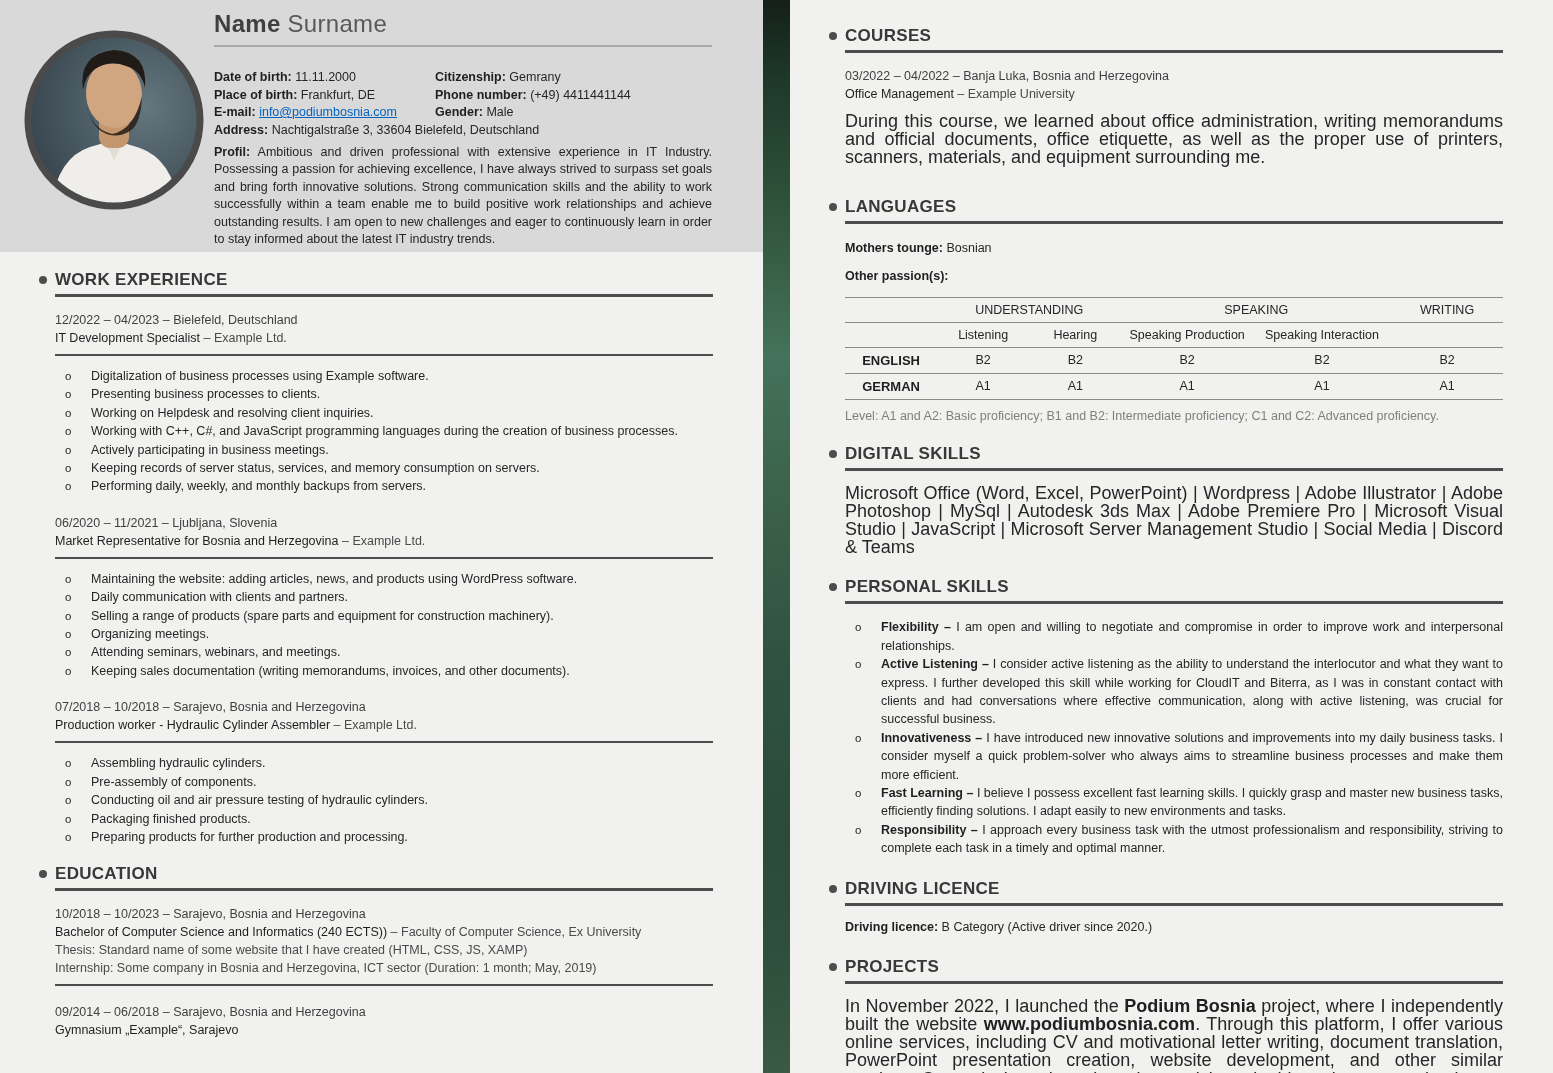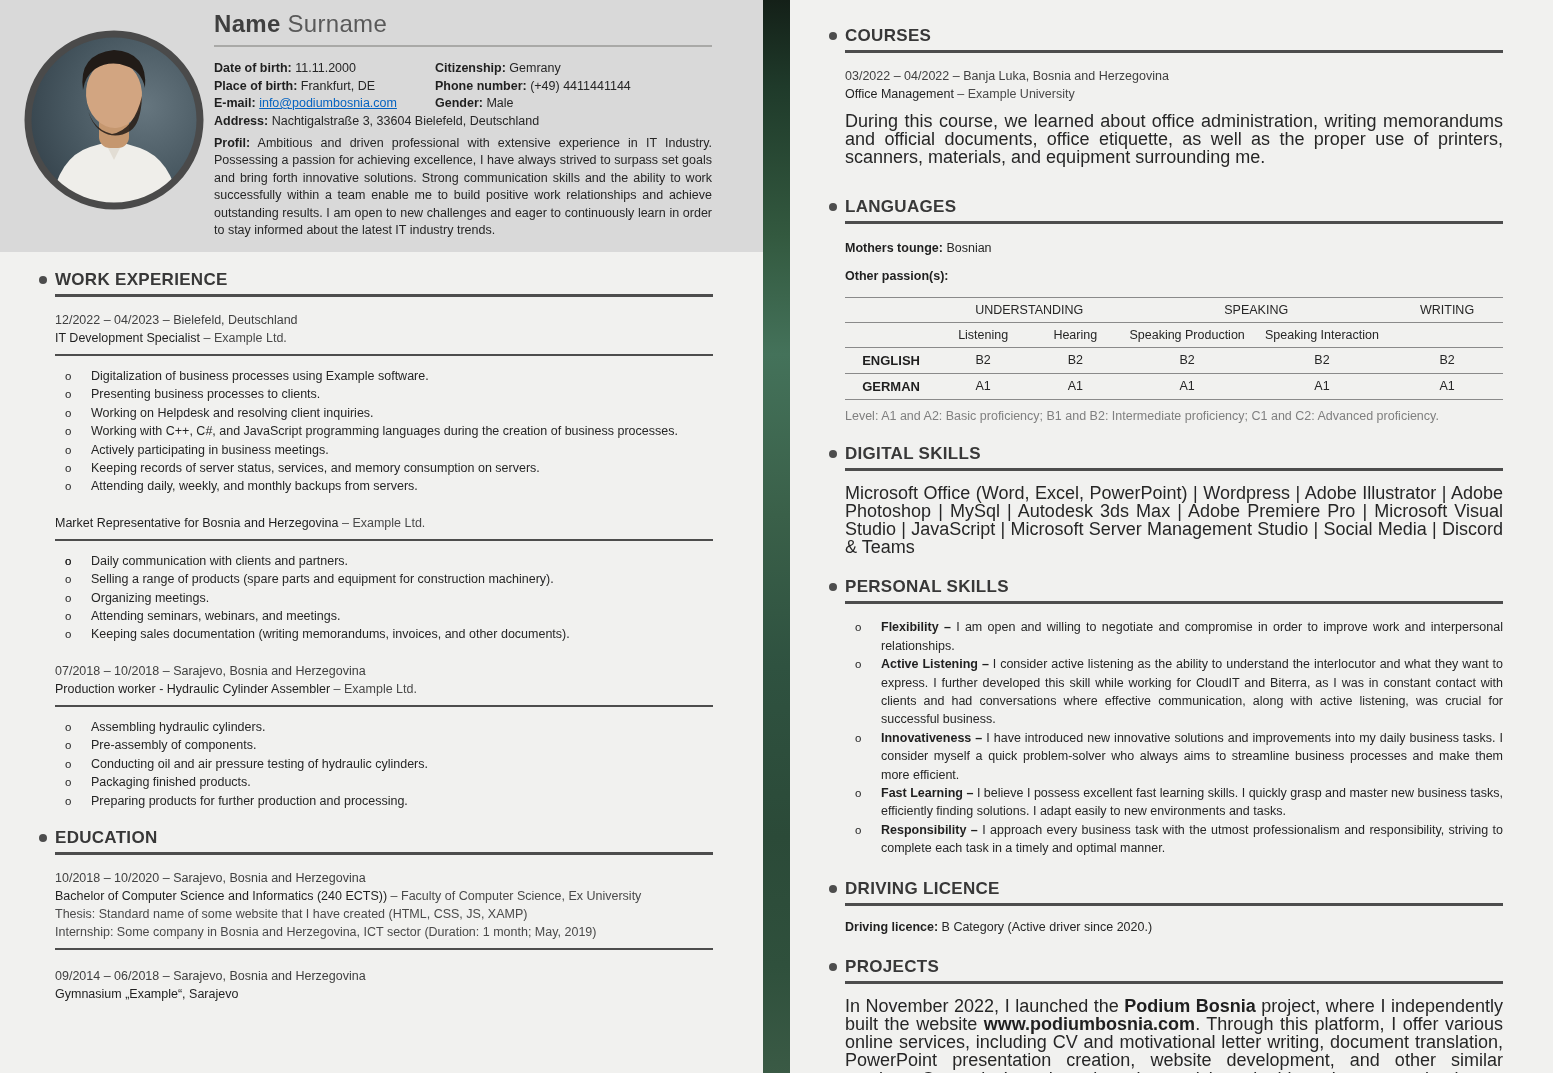--- a/index.html
+++ b/index.html
@@ -20,21 +20,21 @@
   }
   #page-right{left:790px;width:763px;}
 
   
   .header-box{height:252px;background:#d9d9d9;position:relative;}
   .photo-wrap{position:absolute;left:22px;top:28px;width:184px;height:184px;}
   .header-content{position:absolute;left:214px;top:10px;width:498px;}
   .name-line{font-size:24px;color:#595959;letter-spacing:.3px;}
   .name-bold{font-weight:bold;color:#3f3f3f;}
   .name-rule{height:2px;background:#a9a9a7;margin-top:7px;}
-  .info-grid{display:grid;grid-template-columns:221px 1fr;margin-top:13px;
+  .info-grid{display:grid;grid-template-columns:221px 1fr;margin-top:22px;
     font-size:12.5px;line-height:17.5px;}
   .info-cell{white-space:nowrap;}
   .addr{grid-column:1 / span 2;}
   .lbl{font-weight:bold;color:#1f1f1f;}
   .email-link{color:#0563c1;text-decoration:underline;cursor:pointer;}
   .profile{margin-top:5px;font-size:12.5px;line-height:17.4px;text-align:justify;}
 
   
   .content{padding:0 50px 0 55px;}
   .sec{margin-top:18px;}
@@ -124,29 +124,30 @@
         <div class="e-date">12/2022 – 04/2023 – Bielefeld, Deutschland</div>
         <div class="e-title"><span class="e-role">IT Development Specialist</span><span> – Example Ltd.</span></div>
         <div class="entry-rule"></div>
         <ul class="bullets">
           <li><span class="o">o</span><span>Digitalization of business processes using Example software.</span></li>
           <li><span class="o">o</span><span>Presenting business processes to clients.</span></li>
           <li><span class="o">o</span><span>Working on Helpdesk and resolving client inquiries.</span></li>
           <li><span class="o">o</span><span>Working with C++, C#, and JavaScript programming languages during the creation of business processes.</span></li>
           <li><span class="o">o</span><span>Actively participating in business meetings.</span></li>
           <li><span class="o">o</span><span>Keeping records of server status, services, and memory consumption on servers.</span></li>
-          <li><span class="o">o</span><span>Attending daily, weekly, and monthly backups from servers.</span></li>
+          <li><span class="o">o</span><span>Performing daily, weekly, and monthly backups from servers.</span></li>
         </ul>
       </div>
 
       <div class="entry" style="margin-top:18px;">
+        <div class="e-date">06/2020 – 11/2021 – Ljubljana, Slovenia</div>
         <div class="e-title"><span class="e-role">Market Representative for Bosnia and Herzegovina</span><span>  – Example Ltd.</span></div>
         <div class="entry-rule"></div>
         <ul class="bullets">
-          <li><span class="o">o</span></li>
+          <li><span class="o">o</span><span>Maintaining the website: adding articles, news, and products using WordPress software.</span></li>
           <li><span class="o">o</span><span>Daily communication with clients and partners.</span></li>
           <li><span class="o">o</span><span>Selling a range of products (spare parts and equipment for construction machinery).</span></li>
           <li><span class="o">o</span><span>Organizing meetings.</span></li>
           <li><span class="o">o</span><span>Attending seminars, webinars, and meetings.</span></li>
           <li><span class="o">o</span><span>Keeping sales documentation (writing memorandums, invoices, and other documents).</span></li>
         </ul>
       </div>
 
       <div class="entry" style="margin-top:18px;">
         <div class="e-date">07/2018 – 10/2018 – Sarajevo, Bosnia and Herzegovina</div>
@@ -163,21 +164,21 @@
     </div>
 
     <div class="sec">
       <div class="sec-head">
         <span class="sec-dot"></span>
         <span>EDUCATION</span>
       </div>
       <div class="sec-rule"></div>
 
       <div class="entry">
-        <div class="e-date">10/2018 – 10/2020 – Sarajevo, Bosnia and Herzegovina</div>
+        <div class="e-date">10/2018 – 10/2023 – Sarajevo, Bosnia and Herzegovina</div>
         <div class="e-title"><span class="e-role">Bachelor of Computer Science and Informatics (240 ECTS))</span><span> – Faculty of Computer Science, Ex University</span></div>
         <div class="e-title">Thesis: Standard name of some website that I have created (HTML, CSS, JS, XAMP)</div>
         <div class="e-title">Internship: Some company in Bosnia and Herzegovina, ICT sector (Duration: 1 month; May, 2019)</div>
         <div class="entry-rule"></div>
       </div>
 
       <div class="entry" style="margin-top:17px;">
         <div class="e-date">09/2014 – 06/2018 – Sarajevo, Bosnia and Herzegovina</div>
         <div class="e-title"><span class="e-role">Gymnasium „Example“, Sarajevo</span></div>
       </div>

